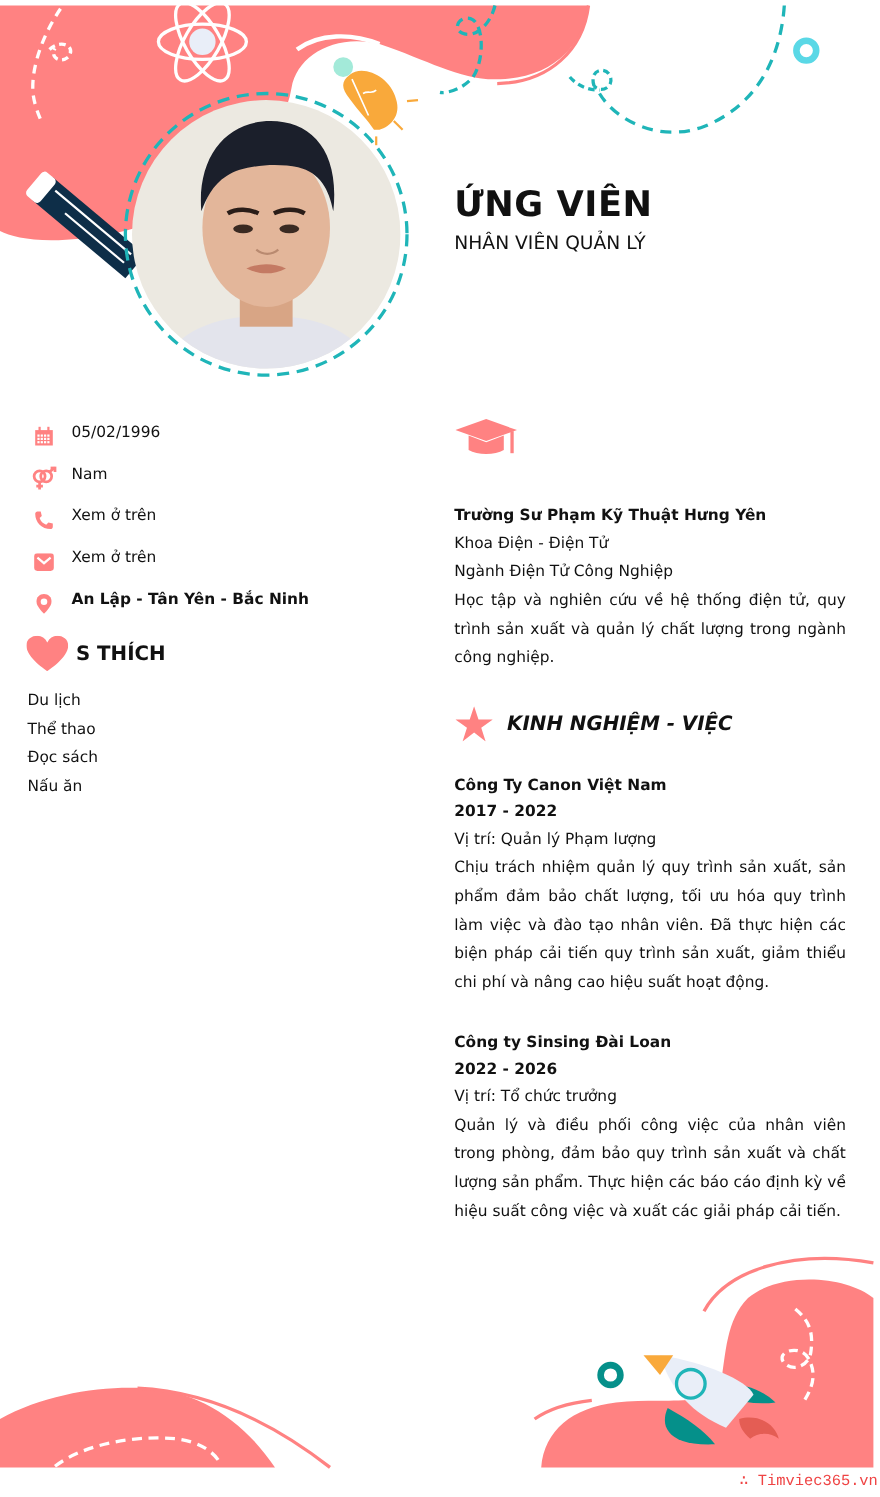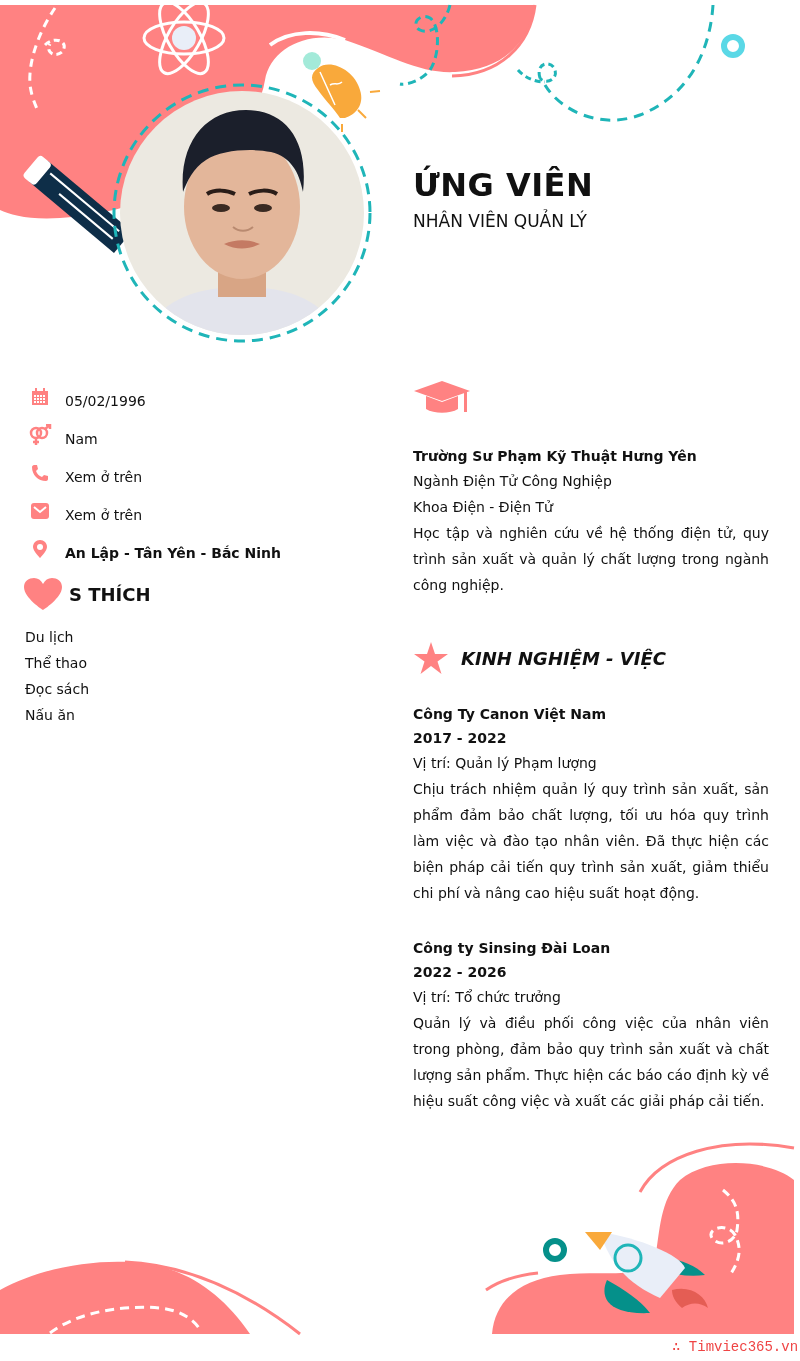--- a/index.html
+++ b/index.html
@@ -2,21 +2,21 @@
 <html><head>
 <meta charset="utf-8">
 <style>
   html, body { margin: 0; padding: 0; background: #ffffff; }
   body { width: 800px; height: 1361px; position: relative; overflow: hidden; font-family: "DejaVu Sans", sans-serif; color: #111; }
   .abs { position: absolute; }
   .deco { position: absolute; left: 0; top: 0; }
   .title { left: 413px; top: 166px; font-size: 32px; font-weight: bold; letter-spacing: 0.5px; }
   .subtitle { left: 413px; top: 211px; font-size: 17px; }
   .photo-wrap { left: 111px; top: 82px; width: 262px; height: 262px; }
-  .info-row { position: absolute; left: 28px; height: 24px; display: flex; align-items: flex-end; font-size: 14px; }
+  .info-row { position: absolute; left: 28px; height: 24px; display: flex; align-items: flex-start; font-size: 14px; }
   .info-row .ic { width: 24px; height: 24px; display: flex; align-items: center; justify-content: center; margin-right: 13px; }
   .sec-head { position: absolute; display: flex; align-items: center; font-weight: bold; font-size: 18px; }
   .hobby { position: absolute; left: 25px; font-size: 14px; }
   .right-col { position: absolute; left: 413px; width: 356px; font-size: 14px; line-height: 26px; }
   .right-col .b { font-weight: bold; line-height: 24px; }
   .right-col .j { text-align: justify; }
   .watermark { position: absolute; left: 672px; top: 1338px; font-family: "Liberation Mono", monospace; font-size: 14px; color: #ef4444; }
 </style>
 </head>
 <body>
@@ -161,24 +161,24 @@
 <div class="hobby" style="top:681px;">Đọc sách</div>
 <div class="hobby" style="top:707px;">Nấu ăn</div>
 
 <div class="sec-head" style="left:414px; top:381px;">
   <svg width="56" height="34" viewBox="0 0 56 34">
       <polygon points="0,10 28,0 56,10 28,20" fill="#ff8282"></polygon>
       <path d="M12,15 L12,28 C20,33 36,33 44,28 L44,15 L28,21 Z" fill="#ff8282"></path>
       <rect x="50" y="11" width="3" height="20" fill="#ff8282"></rect>
     </svg>
 </div>
-<div class="right-col" style="top:444px;">
+<div class="right-col" style="top:457px;">
   <div class="b">Trường Sư Phạm Kỹ Thuật Hưng Yên</div>
+  <div>Khoa Điện - Điện Tử</div>
   <div>Ngành Điện Tử Công Nghiệp</div>
-  <div>Khoa Điện - Điện Tử</div>
   <div class="j">Học tập và nghiên cứu về hệ thống điện tử, quy trình sản xuất và quản lý chất lượng trong ngành công nghiệp.</div>
 </div>
 
 <div class="sec-head" style="left:414px; top:642px;font-style:italic;">
   <svg width="34" height="32" viewBox="0 0 34 32">
       <polygon points="17,0 21,12 34,12 23.5,19.5 27.5,32 17,24 6.5,32 10.5,19.5 0,12 13,12" fill="#ff8282"></polygon>
     </svg>
   <span style="margin-left:13px;">KINH NGHIỆM - VIỆC</span>
 </div>
 <div class="right-col" style="top:702px;">

